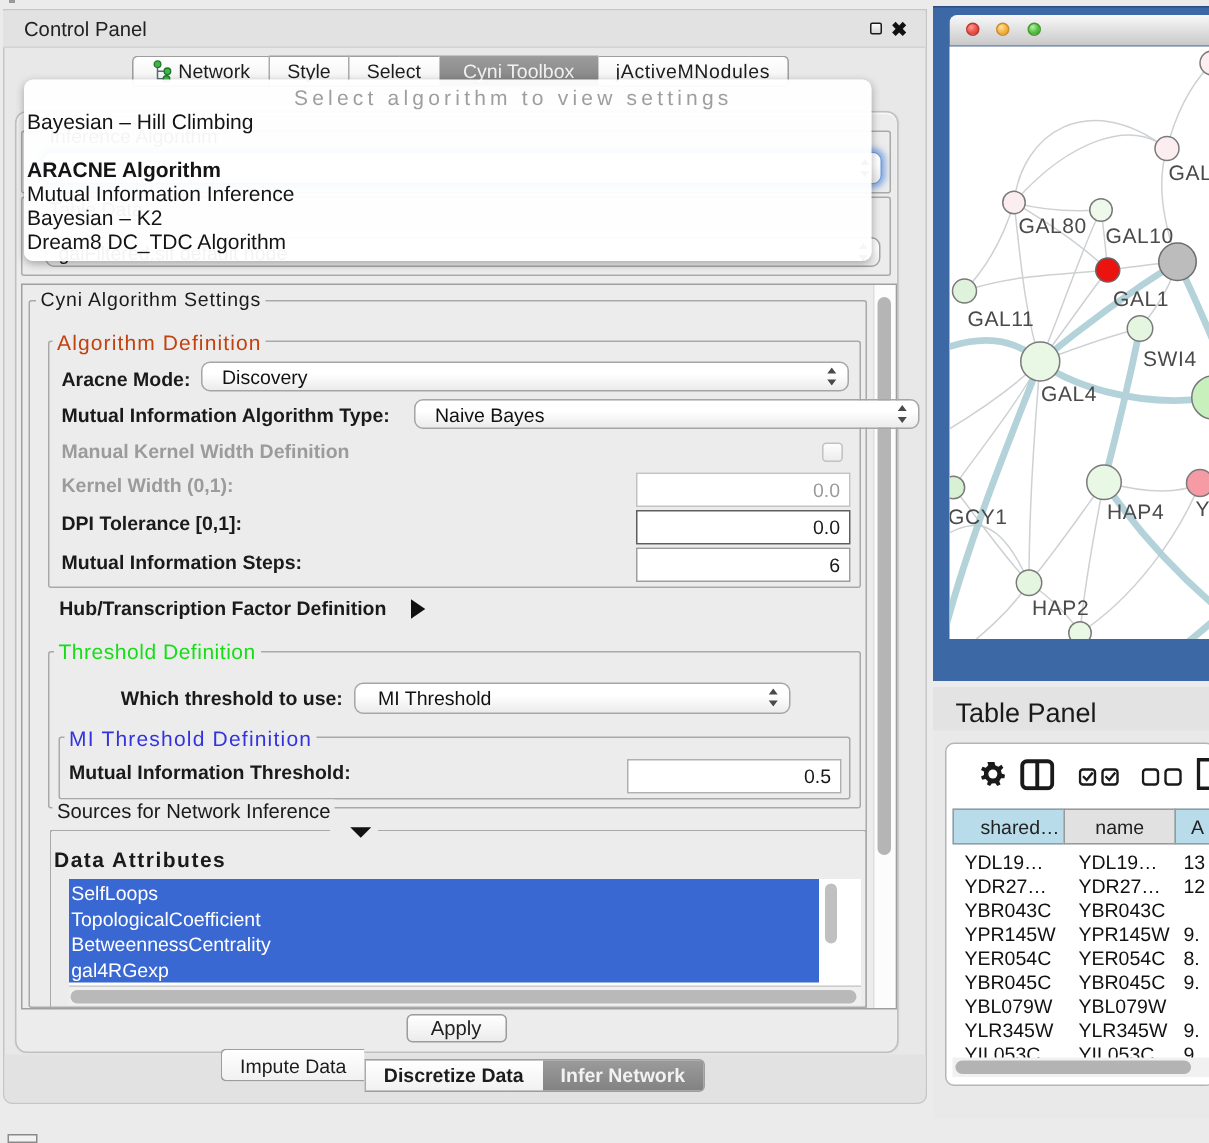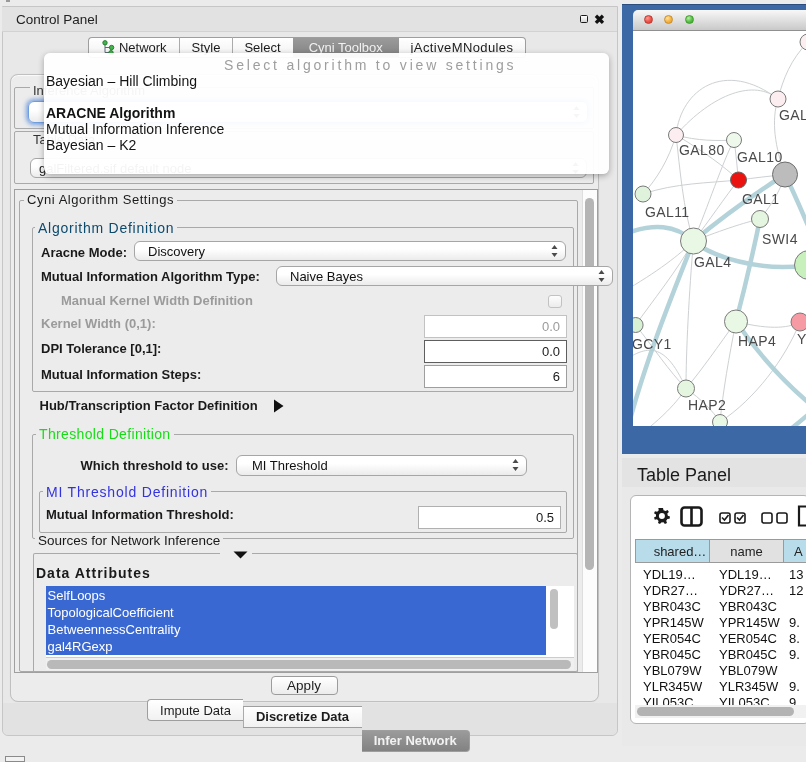--- a/index.html
+++ b/index.html
@@ -23,21 +23,21 @@
 .grp { position:absolute; border:1px solid #a9a9a9; border-radius:2px; }
 .grplab { position:absolute; background:#ececec; padding:0 3px; font-size:13px; white-space:nowrap; }
 
 .combo { position:absolute; background:linear-gradient(#ffffff 40%,#ebebeb); border:1px solid #a6a6a6; border-radius:6px; display:flex; align-items:center; }
 .combo .ctext { font-size:13px; color:#111; white-space:nowrap; }
 .carr { position:absolute; right:7px; top:50%; transform:translateY(-50%); width:7px; height:12px; }
 .field { position:absolute; background:#fff; border:1px solid #b0b0b0; font-size:13px; display:flex; align-items:center; justify-content:flex-end; padding-right:6px; }
 .lab { position:absolute; font-weight:bold; font-size:13px; white-space:nowrap; }
 .dis { color:#9b9b9b; }
 
-#popup { left:16px; top:53px; width:565px; height:121px; background:rgba(255,255,255,0.95); border-radius:6px; box-shadow:0 2px 6px rgba(0,0,0,0.3); z-index:50;margin-left:28px; }
+#popup { left:16px; top:53px; width:565px; height:121px; background:rgba(255,255,255,0.95); border-radius:6px; box-shadow:0 2px 6px rgba(0,0,0,0.3); z-index:50; }
 .pitem { position:absolute; left:2px; font-size:14px; color:#141414; white-space:nowrap; }
 
 .sbthumb { position:absolute; background:#b5b5b5; border-radius:5px; }
 
 #bluewrap { left:622px; top:4px; width:184px; height:450px; background:#3d68a6; border-top:1px solid #2b4c7e; }
 #mactbar { left:633px; top:10px; width:173px; height:21px; background:linear-gradient(#f8f8f8,#c9c9c9); border-bottom:1px solid #909090; border-top-left-radius:5px; }
 .tlight { position:absolute; top:15px; width:9px; height:9px; border-radius:50%; }
 #netcanvas { left:633px; top:31px; width:173px; height:395px; background:#fff; overflow:hidden; }
 #tpwin { left:622px; top:458px; width:184px; height:288px; background:#e9e9e9; }
 #tptitle { left:622px; top:458px; width:184px; height:29px; background:#e3e3e3; }
@@ -91,37 +91,37 @@
 </div>
 
 <div class="abs" style="left:14px;top:189px;width:583.5px;height:484px;border:1px solid #9f9f9f;background:#ececec;"></div>
 <div class="abs" style="left:582px;top:190px;width:15px;height:482px;background:#fcfcfc;border-left:1px solid #dedede;"></div>
 <div class="sbthumb abs" style="left:584.5px;top:198px;width:9px;height:372px;"></div>
 
 <div class="grp" style="left:19px;top:200px;width:559px;height:472px;"></div>
 <div class="grplab" style="left:24px;top:192px;letter-spacing:0.55px;">Cyni Algorithm Settings</div>
 
 <div class="grp" style="left:31.5px;top:227px;width:542.5px;height:165px;"></div>
-<div class="grplab" style="left:35px;top:220px;color:#0c4a6e;font-size:14px;letter-spacing:0.75px;">Algorithm Definition</div>
+<div class="grplab" style="left:35px;top:220px;color:#c2410c;font-size:14px;letter-spacing:0.75px;">Algorithm Definition</div>
 
 <div class="lab" style="left:41px;top:245px;">Aracne Mode:</div>
 <div class="combo" style="left:134px;top:241px;width:432px;height:20px;text-align:center;">
     <span class="ctext" style="padding-left:13px;">Discovery</span>
   <svg class="carr" viewBox="0 0 7 12">
       <path d="M3.5 0 L6.5 4 L0.5 4 Z M3.5 12 L6.5 8 L0.5 8 Z" fill="#4a4a4a"></path>
     </svg>
 </div>
 <div class="lab" style="left:41px;top:269px;">Mutual Information Algorithm Type:</div>
 <div class="combo" style="left:276px;top:266px;width:337px;height:20px;">
     <span class="ctext" style="padding-left:13px;">Naive Bayes</span>
   <svg class="carr" viewBox="0 0 7 12">
       <path d="M3.5 0 L6.5 4 L0.5 4 Z M3.5 12 L6.5 8 L0.5 8 Z" fill="#4a4a4a"></path>
     </svg>
 </div>
-<div class="lab dis" style="left:41px;top:292.5px;margin-left:20px;">Manual Kernel Width Definition</div>
+<div class="lab dis" style="left:41px;top:292.5px;">Manual Kernel Width Definition</div>
 <div class="abs" style="left:548px;top:295px;width:14px;height:13px;border:1px solid #c2c2c2;border-radius:3px;background:linear-gradient(#fdfdfd,#ececec);"></div>
 <div class="lab dis" style="left:41px;top:315.5px;">Kernel Width (0,1):</div>
 <div class="field" style="left:424px;top:315px;width:143px;height:23px;color:#9b9b9b;border-color:#c2c2c2;">0.0</div>
 <div class="lab" style="left:41px;top:341px;">DPI Tolerance [0,1]:</div>
 <div class="field" style="left:424px;top:340px;width:143px;height:23px;border:1.5px solid #5e5e5e;">0.0</div>
 <div class="lab" style="left:41px;top:366.5px;">Mutual Information Steps:</div>
 <div class="field" style="left:424px;top:365px;width:143px;height:23px;border-color:#9e9e9e;">6</div>
 
 <div class="lab" style="left:39.5px;top:398px;">Hub/Transcription Factor Definition</div>
 <svg class="abs" style="left:273px;top:398.5px;" width="11" height="14" viewBox="0 0 11 14">
@@ -160,29 +160,30 @@
 <div class="sbthumb abs" style="left:550px;top:589px;width:8px;height:40px;background:#c0c0c0;"></div>
 <div class="abs" style="left:45.5px;top:657px;width:528.5px;height:13px;background:#f0f0f0;border-top:1px solid #cccccc;"></div>
 <div class="sbthumb abs" style="left:46.5px;top:659.5px;width:524px;height:9px;background:#b9b9b9;"></div>
 
 <div class="abs" style="left:270.5px;top:676px;width:67px;height:19px;background:linear-gradient(#ffffff,#ececec);border:1px solid #9c9c9c;border-radius:4px;display:flex;align-items:center;justify-content:center;font-size:13.5px;color:#222;">Apply</div>
 
 <div class="abs" style="left:3px;top:703px;width:614px;height:32px;background:#e2e2e2;border-radius:0 0 6px 6px;"></div>
 
 <div class="seg first abs" style="left:147px;top:699px;width:96px;height:22px;font-weight:normal;">Impute Data</div>
 <div class="seg abs" style="left:243px;top:705.5px;width:119px;height:22px;font-weight:bold;">Discretize Data</div>
-<div class="seg sel last abs" style="left:362px;top:705.5px;width:107.5px;height:22px;font-weight:bold;margin-top:24px;">Infer Network</div>
+<div class="seg sel last abs" style="left:362px;top:705.5px;width:107.5px;height:22px;font-weight:bold;">Infer Network</div>
 <div class="segsep" style="left:242.5px;top:706.5px;height:20px;"></div>
 
 <div id="popup" class="abs">
   <div class="pitem" style="left:180px;top:4px;color:#9e9e9e;letter-spacing:2.8px;">Select algorithm to view settings</div>
   <div class="pitem" style="top:20.3px;">Bayesian – Hill Climbing</div>
   <div class="pitem bold" style="top:52px;">ARACNE Algorithm</div>
   <div class="pitem" style="top:67.9px;">Mutual Information Inference</div>
   <div class="pitem" style="top:83.7px;">Bayesian – K2</div>
+  <div class="pitem" style="top:99.6px;">Dream8 DC_TDC Algorithm</div>
 </div>
 
 <div id="bluewrap" class="abs"></div>
 <div id="mactbar" class="abs"></div>
 <div class="tlight" style="left:644.4px;background:radial-gradient(circle at 35% 30%,#ff9a94,#ec5045 55%,#d03c33);border:0.5px solid #ba3a32;"></div>
 <div class="tlight" style="left:664px;background:radial-gradient(circle at 35% 30%,#ffe2a0,#f6b03c 55%,#e09c2a);border:0.5px solid #c78f2d;"></div>
 <div class="tlight" style="left:684.8px;background:radial-gradient(circle at 35% 30%,#b8f0a8,#52c043 55%,#3da32f);border:0.5px solid #46982f;"></div>
 <div id="netcanvas" class="abs">
 <svg width="173" height="395" viewBox="0 0 173 395">
   <g fill="none" stroke="#cdd1d3" stroke-width="1">

